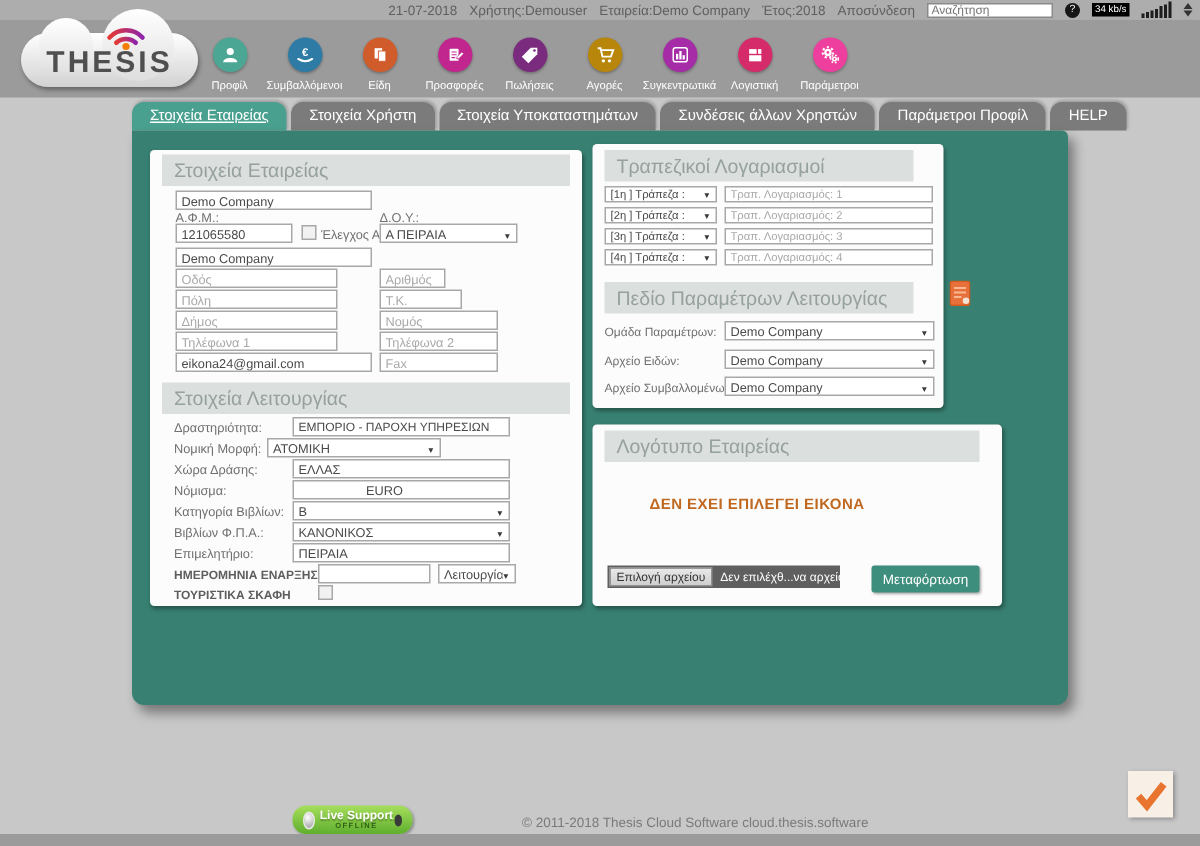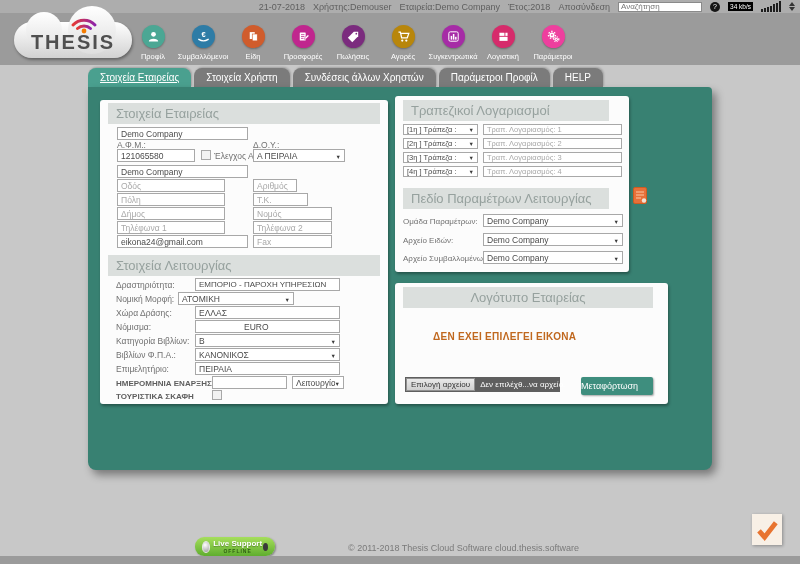--- a/index.html
+++ b/index.html
@@ -60,21 +60,21 @@
   .sel { display:flex; align-items:center; }
   .sel span.txt { flex:1; overflow:hidden; white-space:nowrap; }
   .arr::before { content:"▼"; font-size:5.5px; color:#3a3a3a; }
   .chk { position:absolute; width:10px; height:10px; border:1px solid #A8A8A8; background:#F2F2F2; }
 
   .no-img { position:absolute; color:#C0681F; font-weight:bold; font-size:10px; letter-spacing:.3px; }
   .filectl { position:absolute; height:15px; background:#5F5F5F; display:flex; align-items:center; }
   .filebtn { background:linear-gradient(#E9E9E9,#CFCFCF); border:1px solid #909090; color:#333; font-size:8px;
              padding:1px 4px; margin:1px; white-space:nowrap; cursor:pointer; }
   .filetxt { color:#fff; font-size:8px; padding:0 4px; white-space:nowrap; }
-  .upload { position:absolute; background:#3E8E7E; color:#fff; font-size:9px; border-radius:2px;
+  .upload { position:absolute; background:#3E8E7E; color:#fff; font-size:9px; text-align:center; border-radius:2px;
             box-shadow:1px 1px 2px rgba(0,0,0,.35); cursor:pointer; }
   .okbtn { position:absolute; left:664px; top:427px; width:30px; height:31px; background:#F8F0E6;
            box-shadow:1px 1px 3px rgba(0,0,0,.3); display:flex; align-items:center; justify-content:center; cursor:pointer; }
 
   
   .live { position:absolute; left:195px; top:537px; width:80px; height:19px; border-radius:9px;
           background:linear-gradient(#A6DE5C,#5FAE2E); box-shadow:1px 1px 2px rgba(0,0,0,.35);
           display:flex; align-items:center; padding:0 7px; gap:3px; cursor:pointer; }
   .orb { width:12px; height:12px; border-radius:50%; background:radial-gradient(circle at 35% 30%, #ffffff, #9a9a9a); border:1px solid #e8e8e8; }
   .live .t1 { font-size:8px; font-weight:bold; color:#fff; line-height:8px; text-shadow:0 1px 1px rgba(0,0,0,.3); white-space:nowrap; }
@@ -220,20 +220,21 @@
           </svg>
       </span>
       <span class="nav-lbl">Παράμετροι</span>
     </div>
   </div>
 </div>
 
 <div class="tabbar">
   <div class="tab active">Στοιχεία Εταιρείας</div>
   <div class="tab">Στοιχεία Χρήστη</div>
+  <div class="tab">Στοιχεία Υποκαταστημάτων</div>
   <div class="tab">Συνδέσεις άλλων Χρηστών</div>
   <div class="tab">Παράμετροι Προφίλ</div>
   <div class="tab">HELP</div>
 </div>
 
 <div class="panel">
 
   <div class="card" style="left:12px; top:13px; width:288px; height:304px;">
     <div class="sechead" style="left:8px; top:3px; width:272px;">Στοιχεία Εταιρείας</div>
     <input class="inp" style="left: 17px; top: 27px; width: 131px;" value="Demo Company">
@@ -336,21 +337,21 @@
 
   <svg class="abs" style="left:545px; top:100px; cursor:pointer;" width="14" height="17" viewBox="0 0 14 17">
     <rect x="0.5" y="0.5" width="13" height="16" rx="1.5" fill="#E8703A" stroke="#D05C20"></rect>
     <line x1="3" y1="5" x2="11" y2="5" stroke="#F7B993" stroke-width="1.2"></line>
     <line x1="3" y1="8" x2="11" y2="8" stroke="#F7B993" stroke-width="1.2"></line>
     <line x1="3" y1="11" x2="8" y2="11" stroke="#F7B993" stroke-width="1.2"></line>
     <circle cx="11" cy="13.5" r="2.2" fill="#F2E2D4"></circle>
   </svg>
 
   <div class="card" style="left:307px; top:196px; width:273px; height:121px;">
-    <div class="sechead" style="left:8px; top:4px; width:250px;text-align:center;">Λογότυπο Εταιρείας</div>
+    <div class="sechead" style="left:8px; top:4px; width:250px;">Λογότυπο Εταιρείας</div>
     <span class="no-img" style="left:38px; top:48px;">ΔΕΝ ΕΧΕΙ ΕΠΙΛΕΓΕΙ ΕΙΚΟΝΑ</span>
     <div class="filectl" style="left:10px; top:94px; width:155px;">
       <span class="filebtn">Επιλογή αρχείου</span>
       <span class="filetxt">Δεν επιλέχθ...να αρχείο.</span>
     </div>
     <div class="upload" style="left:186px; top:94px; width:72px; height:18px; line-height:18px;">Μεταφόρτωση</div>
   </div>
 
   <div class="okbtn">
     <svg width="24" height="24" viewBox="0 0 30 30">

